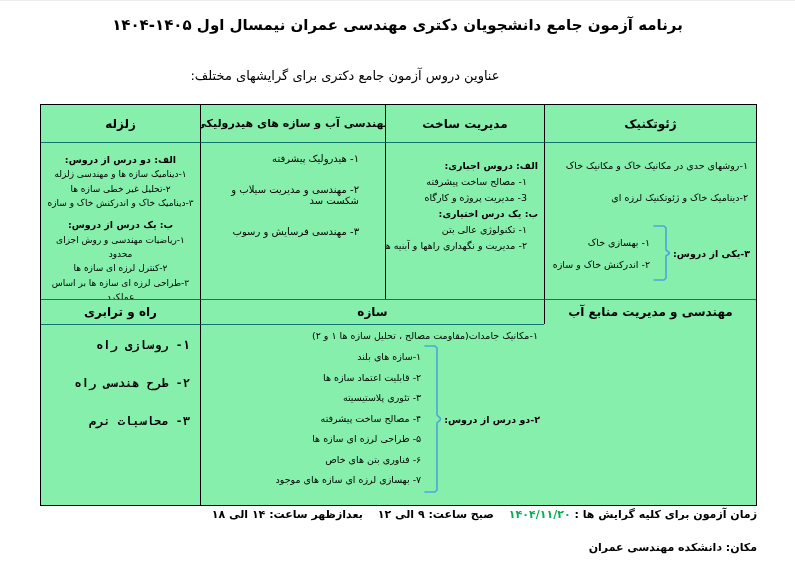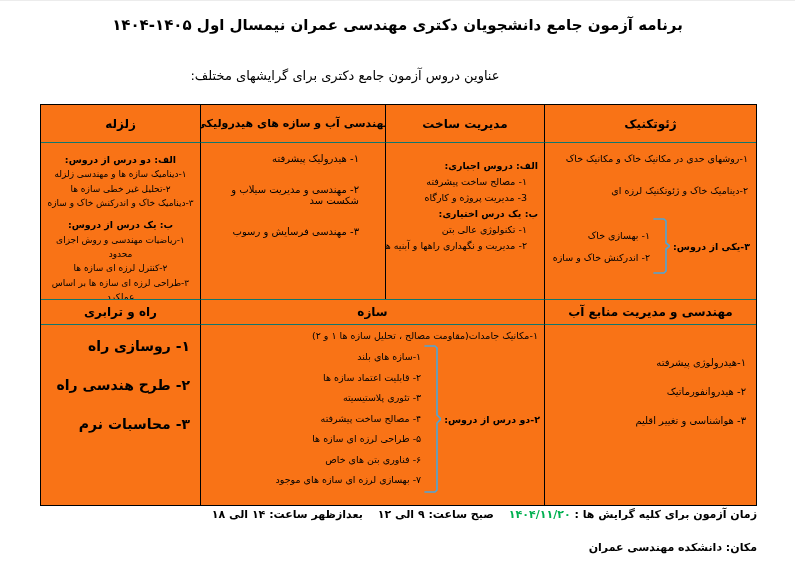--- a/index.html
+++ b/index.html
@@ -10,21 +10,21 @@
   .page{position:absolute;inset:0;background:#fff;border-top:1px solid #ececec;}
 
   .title{position:absolute;top:15px;left:0;width:795px;text-align:center;
     direction:rtl;font-weight:bold;font-size:15px;}
   .subtitle{position:absolute;top:67px;left:95px;width:500px;text-align:center;
     direction:rtl;font-weight:normal;font-size:13px;}
 
   .xtable{position:absolute;left:40px;top:103px;width:717px;height:402px;
     display:grid;grid-template-columns:159px 185px 159px 1fr;
     grid-template-rows:37px 157px 25px 1fr;
-    border:1px solid #000;box-sizing:border-box;background:#f97316;}
+    border:1px solid #000;box-sizing:border-box;background:#86efac;}
   .cell{box-sizing:border-box;direction:rtl;overflow:hidden;}
   .bl{border-left:1px solid #000;}
   .bt{border-top:1px solid #0f766e;}
   .span2{grid-column:span 2;}
 
   .hd{display:flex;align-items:center;justify-content:center;
     font-weight:bold;font-size:12px;white-space:nowrap;}
   .hd.small{font-size:11px;}
   .bd{padding:4px 6px;font-size:10px;}
 
@@ -36,33 +36,33 @@
   
   .hyd-body{padding-top:10px;}
   .hyd-body .line{margin:0 20px 20px 0;}
 
   
   .con-body{font-size:9.5px;padding-top:14px;}
   .con-body .sec{font-weight:bold;margin:3px 0 2px;}
   .con-body .itm{padding-right:11px;margin:5px 0;white-space:nowrap;}
 
   
-  .geo-body{font-size:9.5px;padding-top:10px;}
+  .geo-body{font-size:9.5px;padding-top:17px;}
   .geo-body .line{margin:0 2px 21px 0;white-space:nowrap;}
   .choice-group{display:flex;align-items:center;gap:3px;}
   .choice-label{font-weight:bold;white-space:nowrap;font-size:9.5px;}
   .choice-items{display:flex;flex-direction:column;align-items:flex-start;}
   .geo-body .choice-items{gap:11px;}
   .choice-items div{white-space:nowrap;}
   .bracket{stroke:var(--bracket-blue,#4da6d9);fill:none;stroke-width:1.6;
     stroke-linejoin:round;stroke-linecap:round;flex:0 0 auto;}
 
   
   .road-body{padding:13px 10px;}
-  .road-body .itm{text-align:right;font-weight:bold;font-size:14px;margin-bottom:23px;}
+  .road-body .itm{text-align:right;font-weight:bold;font-size:12px;margin-bottom:23px;font-family:Liberation Mono, monospace;}
 
   
   .str-body{font-size:9.5px;padding:5px 4px;}
   .str-line1{text-align:right;margin:0 2px 3px 0;}
   .str-group{display:flex;align-items:center;gap:3px;}
   .str-group .choice-items{gap:2px;line-height:18.5px;}
 
   
   .water-body{padding:32px 10px;}
   .water-body .itm{text-align:right;margin-bottom:18px;white-space:nowrap;}
@@ -153,25 +153,20 @@
           <div>۲- قابلیت اعتماد سازه ها</div>
           <div>۳- تئوری پلاستیسیته</div>
           <div>۴- مصالح ساخت پیشرفته</div>
           <div>۵- طراحی لرزه ای سازه ها</div>
           <div>۶- فناوری بتن های خاص</div>
           <div>۷- بهسازی لرزه ای سازه های موجود</div>
         </div>
       </div>
     </div>
 
-    <div class="cell bd bl bt water-body">
-      <div class="itm">۱-هیدرولوژی پیشرفته</div>
-      <div class="itm">۲- هیدروانفورماتیک</div>
-      <div class="itm">۳- هواشناسی و تغییر اقلیم</div>
-    </div>
 
   </div>
 
   <div class="footer1">
     <span>زمان آزمون برای کلیه گرایش ها : </span><span class="date">۱۴۰۴/۱۱/۲۰</span><span class="gap">صبح ساعت: ۹ الی ۱۲</span><span class="gap">بعدازظهر ساعت: ۱۴ الی ۱۸</span>
   </div>
   <div class="footer2">مکان: دانشکده مهندسی عمران</div>
 
 </div>
 

